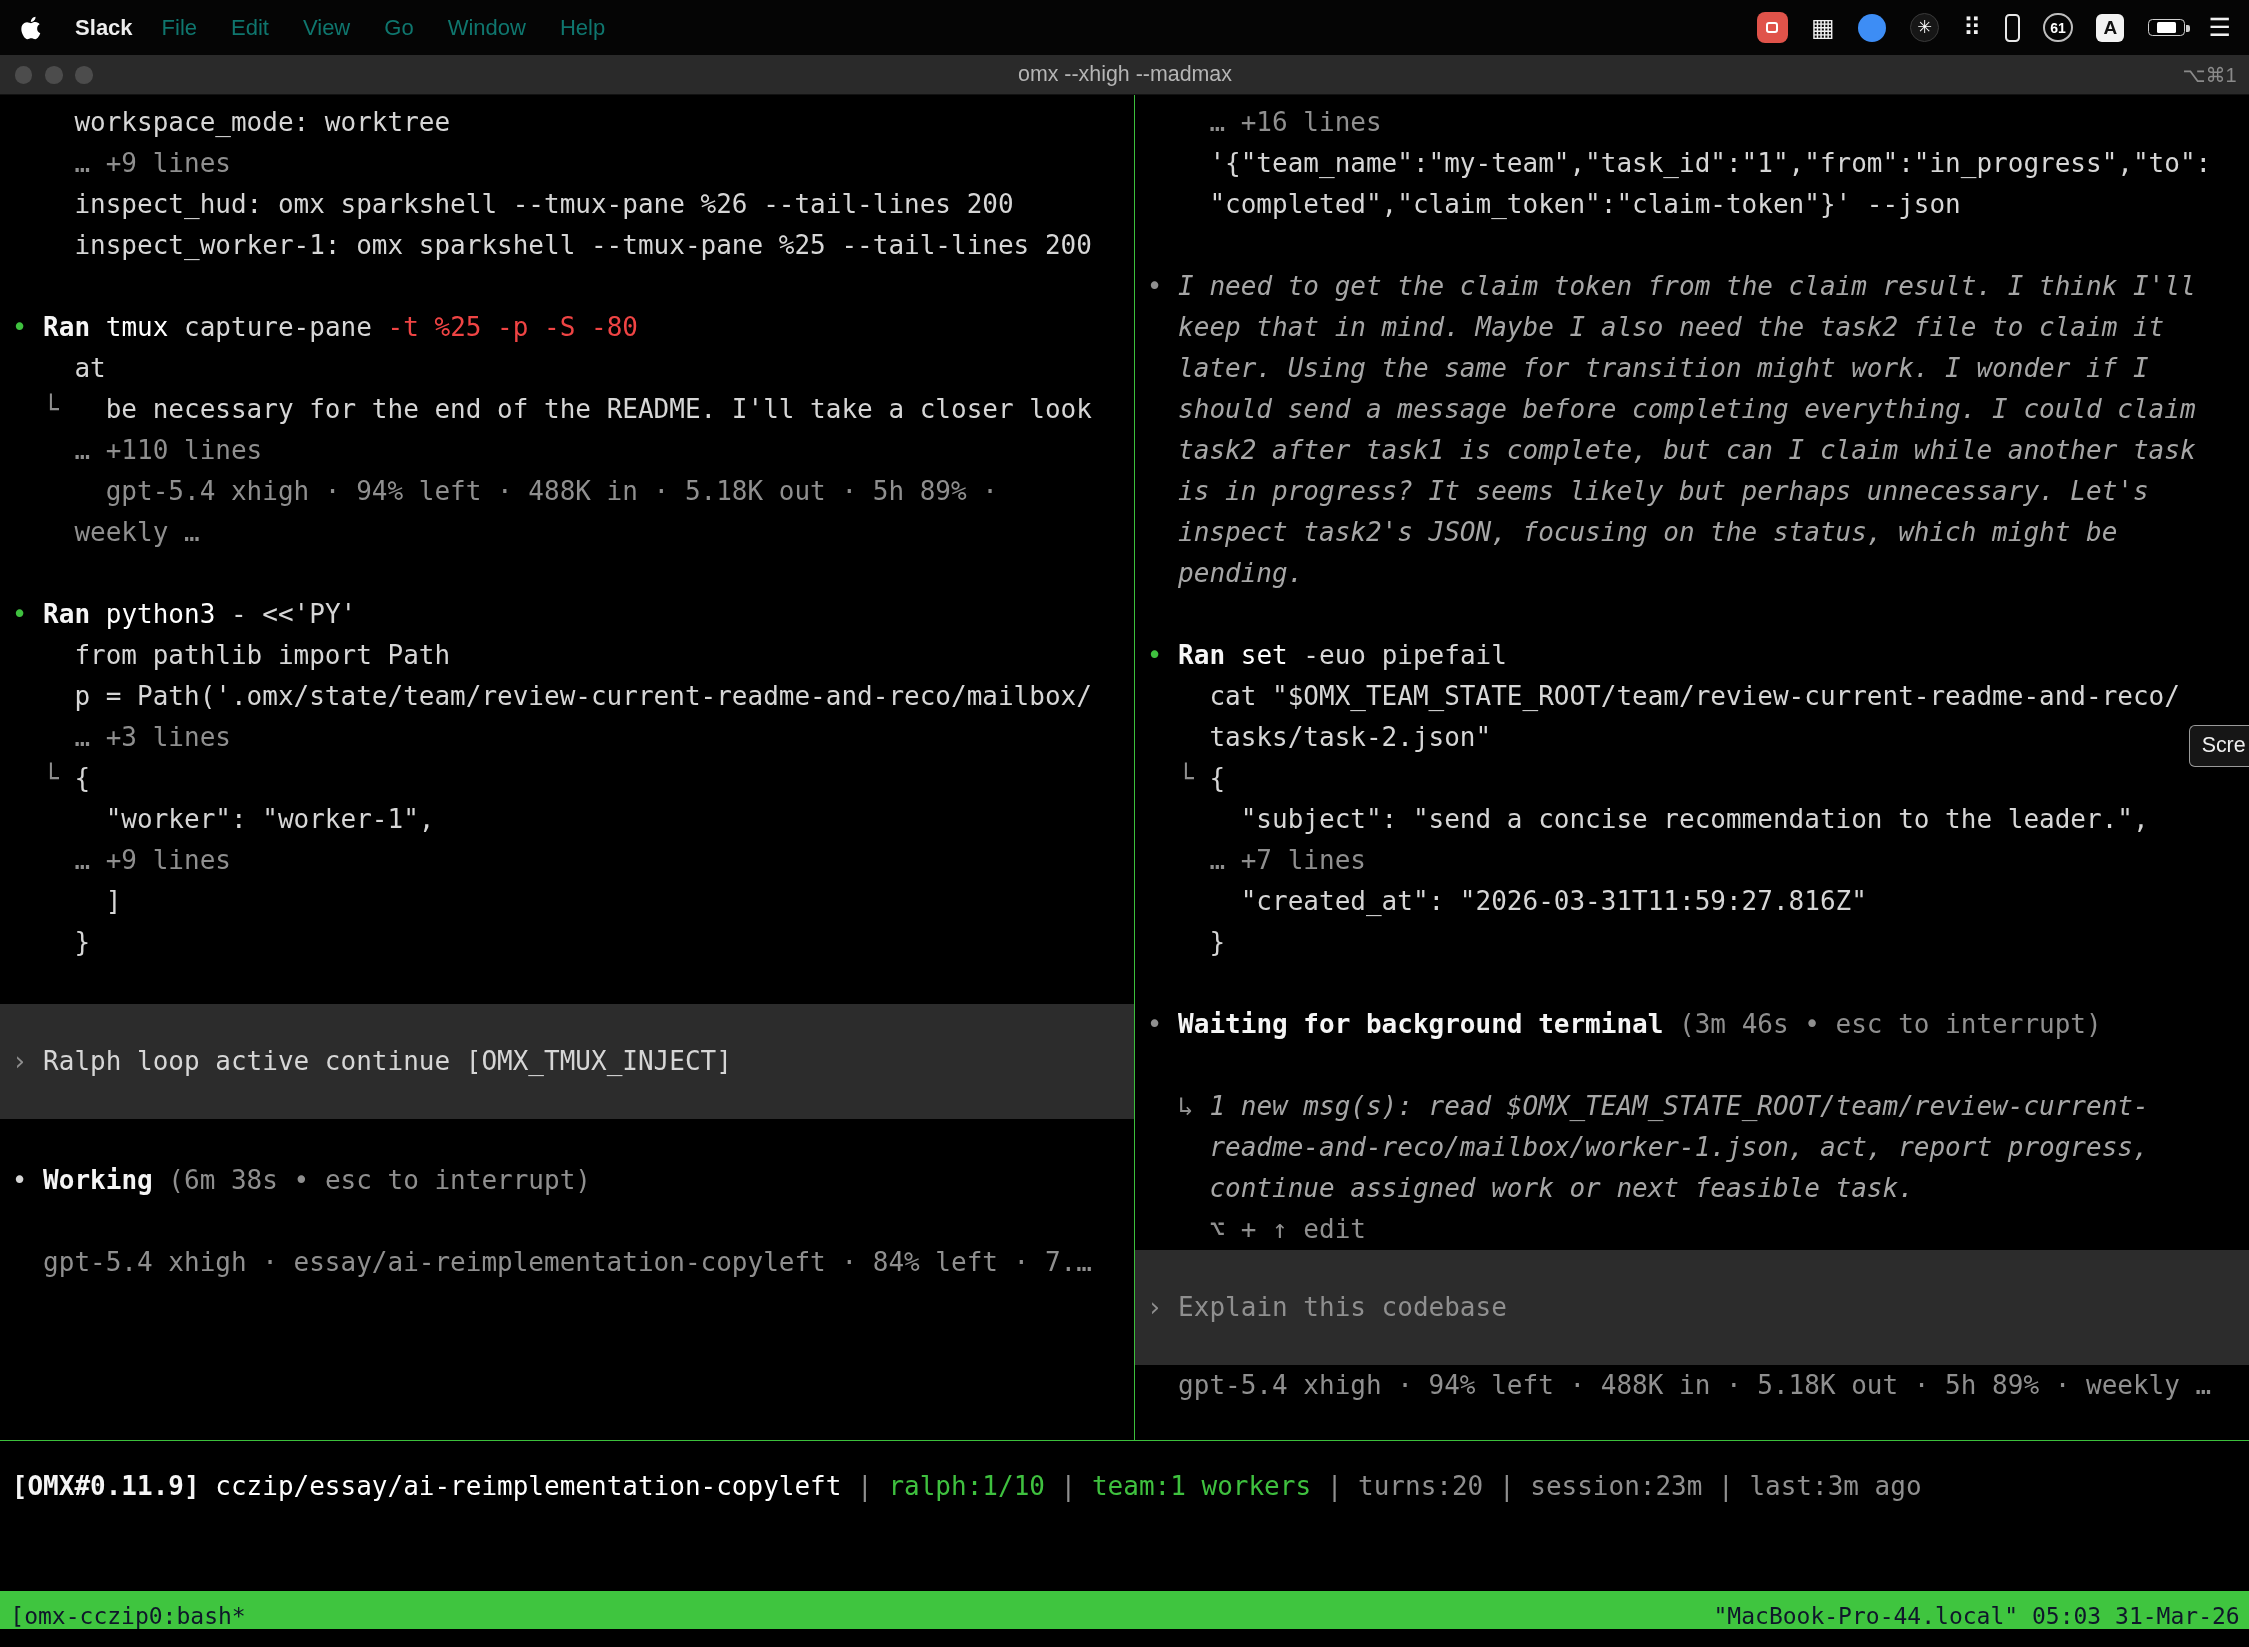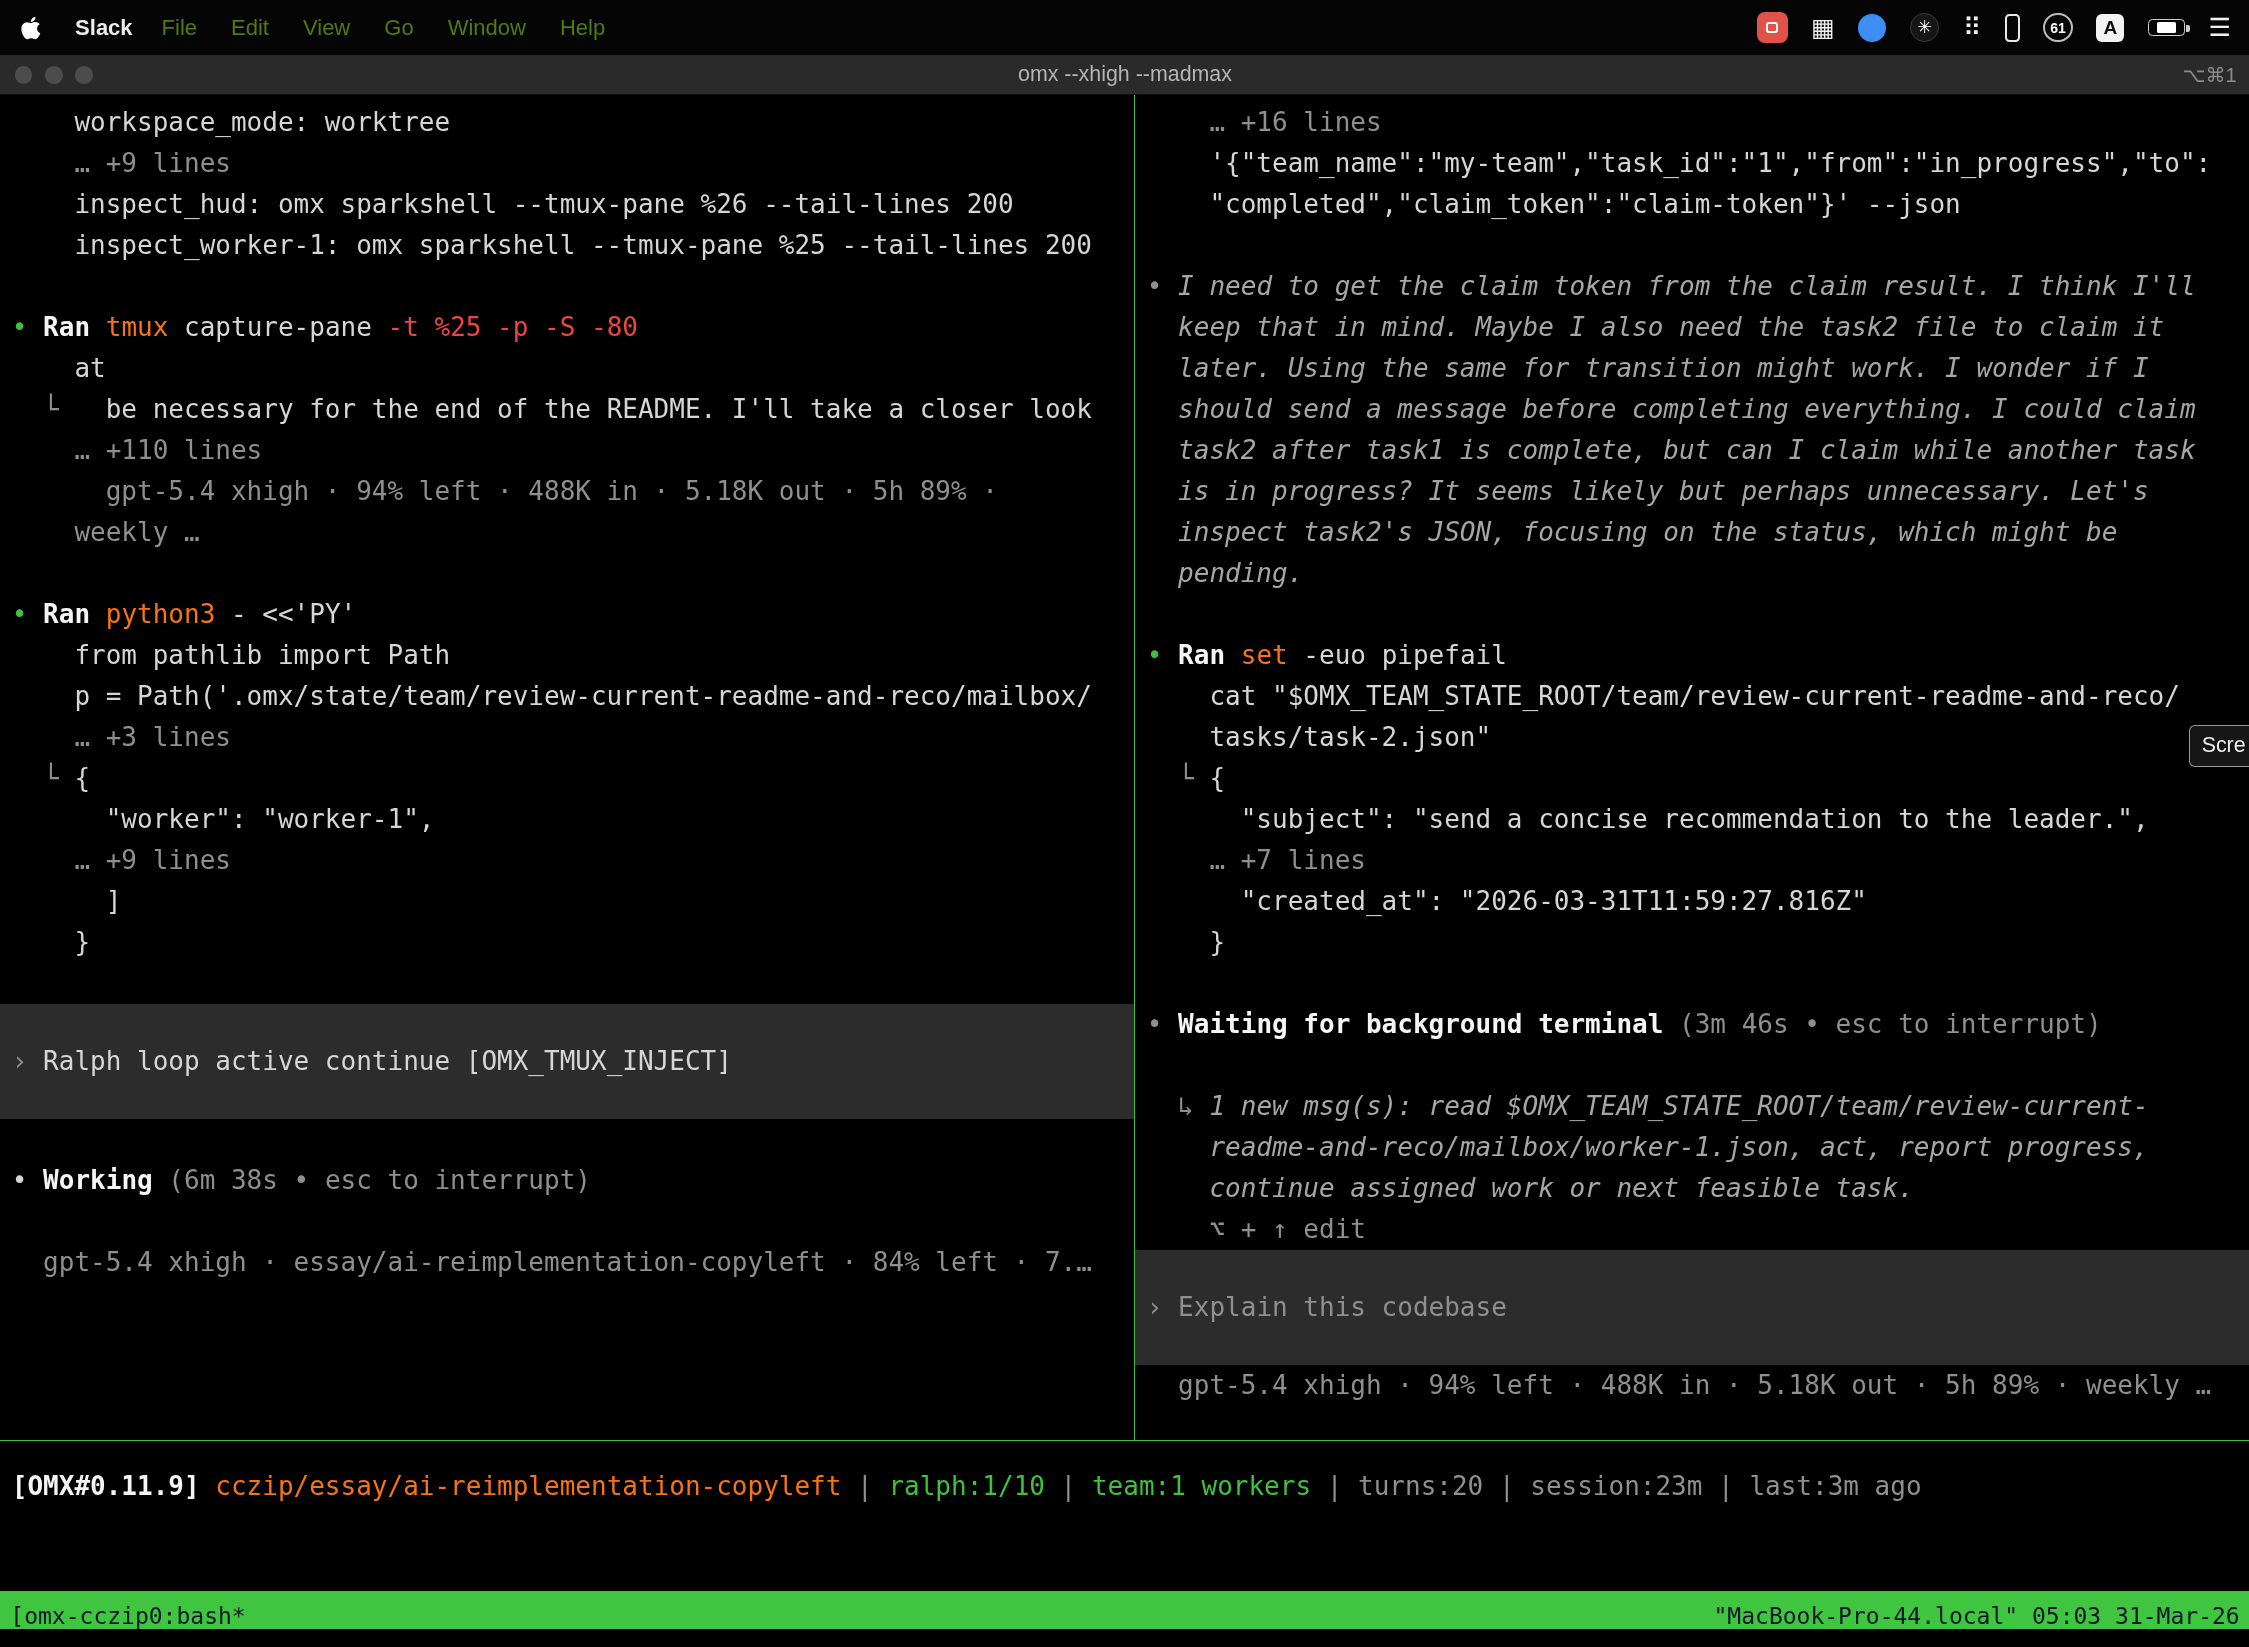--- a/index.html
+++ b/index.html
@@ -5,21 +5,21 @@
   *{box-sizing:border-box}
   html,body{margin:0;padding:0;background:#000}
   .screen{position:relative;width:2250px;height:1648px;background:#000;overflow:hidden;font-family:"Liberation Sans",sans-serif}
 
   
   .menubar{height:55px;display:flex;align-items:center;justify-content:space-between;
     padding:0 19px;background:#050505;color:#ededed;font-size:22px}
   .mb-left{display:flex;align-items:center}
   .apple{width:26.6px;height:31px;margin-right:29.5px;display:flex;align-items:center}
   .appname{font-weight:700;margin-right:29px}
-  .menu-item{margin-right:34px;color:#4d7c0f}
+  .menu-item{margin-right:34px;color:#0f766e}
   .mb-icons{display:flex;align-items:center;gap:23.6px}
   .ic{display:inline-flex;align-items:center;justify-content:center;color:#f0f0f0;font-size:25px;line-height:1}
   .ic.rec{width:31px;height:31px;border-radius:8px;background:#e0534a}
   .rec-inner{width:11.8px;height:11.8px;border:2.2px solid #fff;border-radius:3px}
   .ic.dot-blue{width:28px;height:28px;border-radius:50%;background:#3d8df5}
   .ic.dark-circ{width:29.5px;height:29.5px;border-radius:50%;background:#161616;border:1.5px solid #3a3a3a;font-size:17.7px;color:#fff}
   .ic.phone{width:14.8px;height:28px;border:2.2px solid #e8e8e8;border-radius:4.4px}
   .ic.circ61{width:29.5px;height:29.5px;border-radius:50%;border:2.2px solid #bdbdbd;font-size:14px;font-weight:700;color:#fff}
   .ic.inputA{width:28px;height:28px;border-radius:5.9px;background:#f2f2f2;color:#111;font-size:19px;font-weight:700}
   .ic.batt{position:relative;width:37px;height:17.7px;border:1.8px solid #cfcfcf;border-radius:4.4px;padding:2.2px}
@@ -38,21 +38,21 @@
   .terminal{display:flex;height:1345px;background:#000;
     font-family:"DejaVu Sans Mono","Liberation Mono",monospace;font-size:26px;color:#d6d6d6}
   .pane{padding-top:7px;overflow:hidden}
   .pane-left{width:1135px;border-right:1.5px solid #3cbf3c}
   .pane-right{flex:1}
   .tline{min-height:41px;line-height:41px;white-space:pre;padding-left:11.8px}
   .tline.band{background:#2c2c2c;padding-top:37px;padding-bottom:37px}
 
   .c-t{color:#d6d6d6}
   .c-dim{color:#8f8f8f}
-  .c-blue{color:#f97316}
+  .c-blue{color:#ffffff}
   .c-red{color:#ef4444}
   .c-grn{color:#3fc13f}
   .c-bold{color:#f5f5f5;font-weight:700}
   .c-ital{color:#a6a6a6;font-style:italic}
   .c-cursor{display:inline-block;width:14.8px;height:29.5px;border:2.2px solid #d8d8d8;vertical-align:middle;margin-right:3px}
 
   
   .status-pane{height:151px;border-top:1.5px solid #3cbf3c;background:#000;padding-top:25px;
     font-family:"DejaVu Sans Mono","Liberation Mono",monospace;font-size:26px}
   #status-line{white-space:pre;padding-left:11.8px;line-height:41px}

